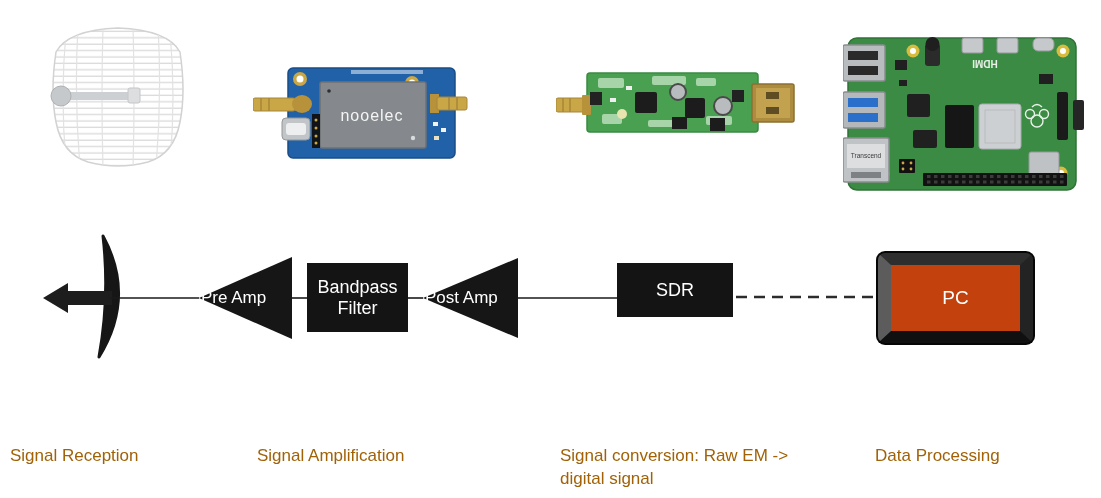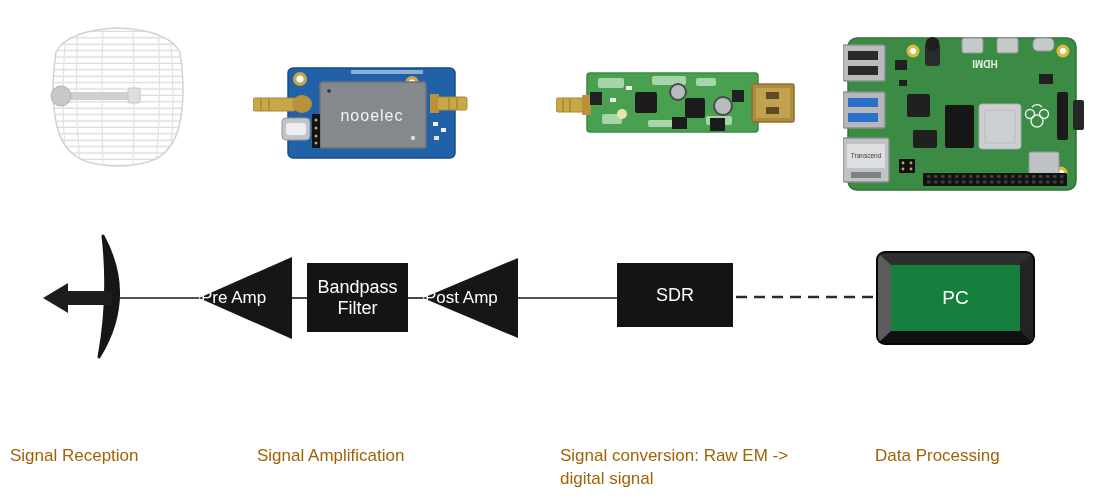--- a/index.html
+++ b/index.html
@@ -5,21 +5,21 @@
   html,body{margin:0;padding:0;background:#fff;}
   #stage{position:relative;width:1101px;height:498px;background:#ffffff;overflow:hidden;
          font-family:"Liberation Sans", sans-serif;}
   #stage svg{position:absolute;display:block;}
   .photo{position:absolute;}
   .node-box{position:absolute;background:#141414;color:#ffffff;display:flex;
             align-items:center;justify-content:center;text-align:center;
             font-size:18px;line-height:21px;box-sizing:border-box;}
   .amp-label{position:absolute;color:#ffffff;font-size:17px;}
   .pc-frame{position:absolute;left:878px;top:253px;width:155px;height:90px;box-sizing:border-box;
-            background:#15803d;border-style:solid;border-width:12px 13px 12px 13px;
+            background:#c2410c;border-style:solid;border-width:12px 13px 12px 13px;
             border-color:#2e2e2e #232323 #101010 #5c5c5c;border-radius:7px;
             box-shadow:0 0 0 2px #060606;display:flex;align-items:center;justify-content:center;
             color:#ffffff;font-size:19px;}
   .caption{position:absolute;top:444px;color:#a16207;font-size:17px;line-height:23px;}
 </style>
 </head>
 <body>
 
 <div id="stage">
 
@@ -35,21 +35,21 @@
     <polygon points="423,298 518,258 518,338" fill="#161616"></polygon>
     <line x1="518" y1="298" x2="617" y2="298" stroke="#1a1a1a" stroke-width="1.6"></line>
     <line x1="736" y1="297" x2="877" y2="297" stroke="#2c2c2c" stroke-width="2.6" stroke-dasharray="11 7"></line>
   </svg>
 
   <div class="amp-label" style="left:201px;top:288px;width:91px;">Pre Amp</div>
   <div class="node-box" style="left:307px;top:263px;width:101px;height:69px;padding:8px 6px;">
     <span>Bandpass Filter</span>
   </div>
   <div class="amp-label" style="left:425px;top:288px;width:91px;">Post Amp</div>
-  <div class="node-box" style="left:617px;top:263px;width:116px;height:64px;">
+  <div class="node-box" style="left:617px;top:263px;width:116px;height:54px;">
     <span>SDR</span>
   </div>
   <div class="pc-frame">
     <span>PC</span>
   </div>
 
   <svg class="photo" style="left:48px;top:22px" width="140" height="150" viewBox="0 0 140 150">
     <defs>
       <pattern id="mesh" width="6" height="6.4" patternUnits="userSpaceOnUse">
         <path d="M0,3 H6" stroke="#dadada" stroke-width="1.3" fill="none"></path>

